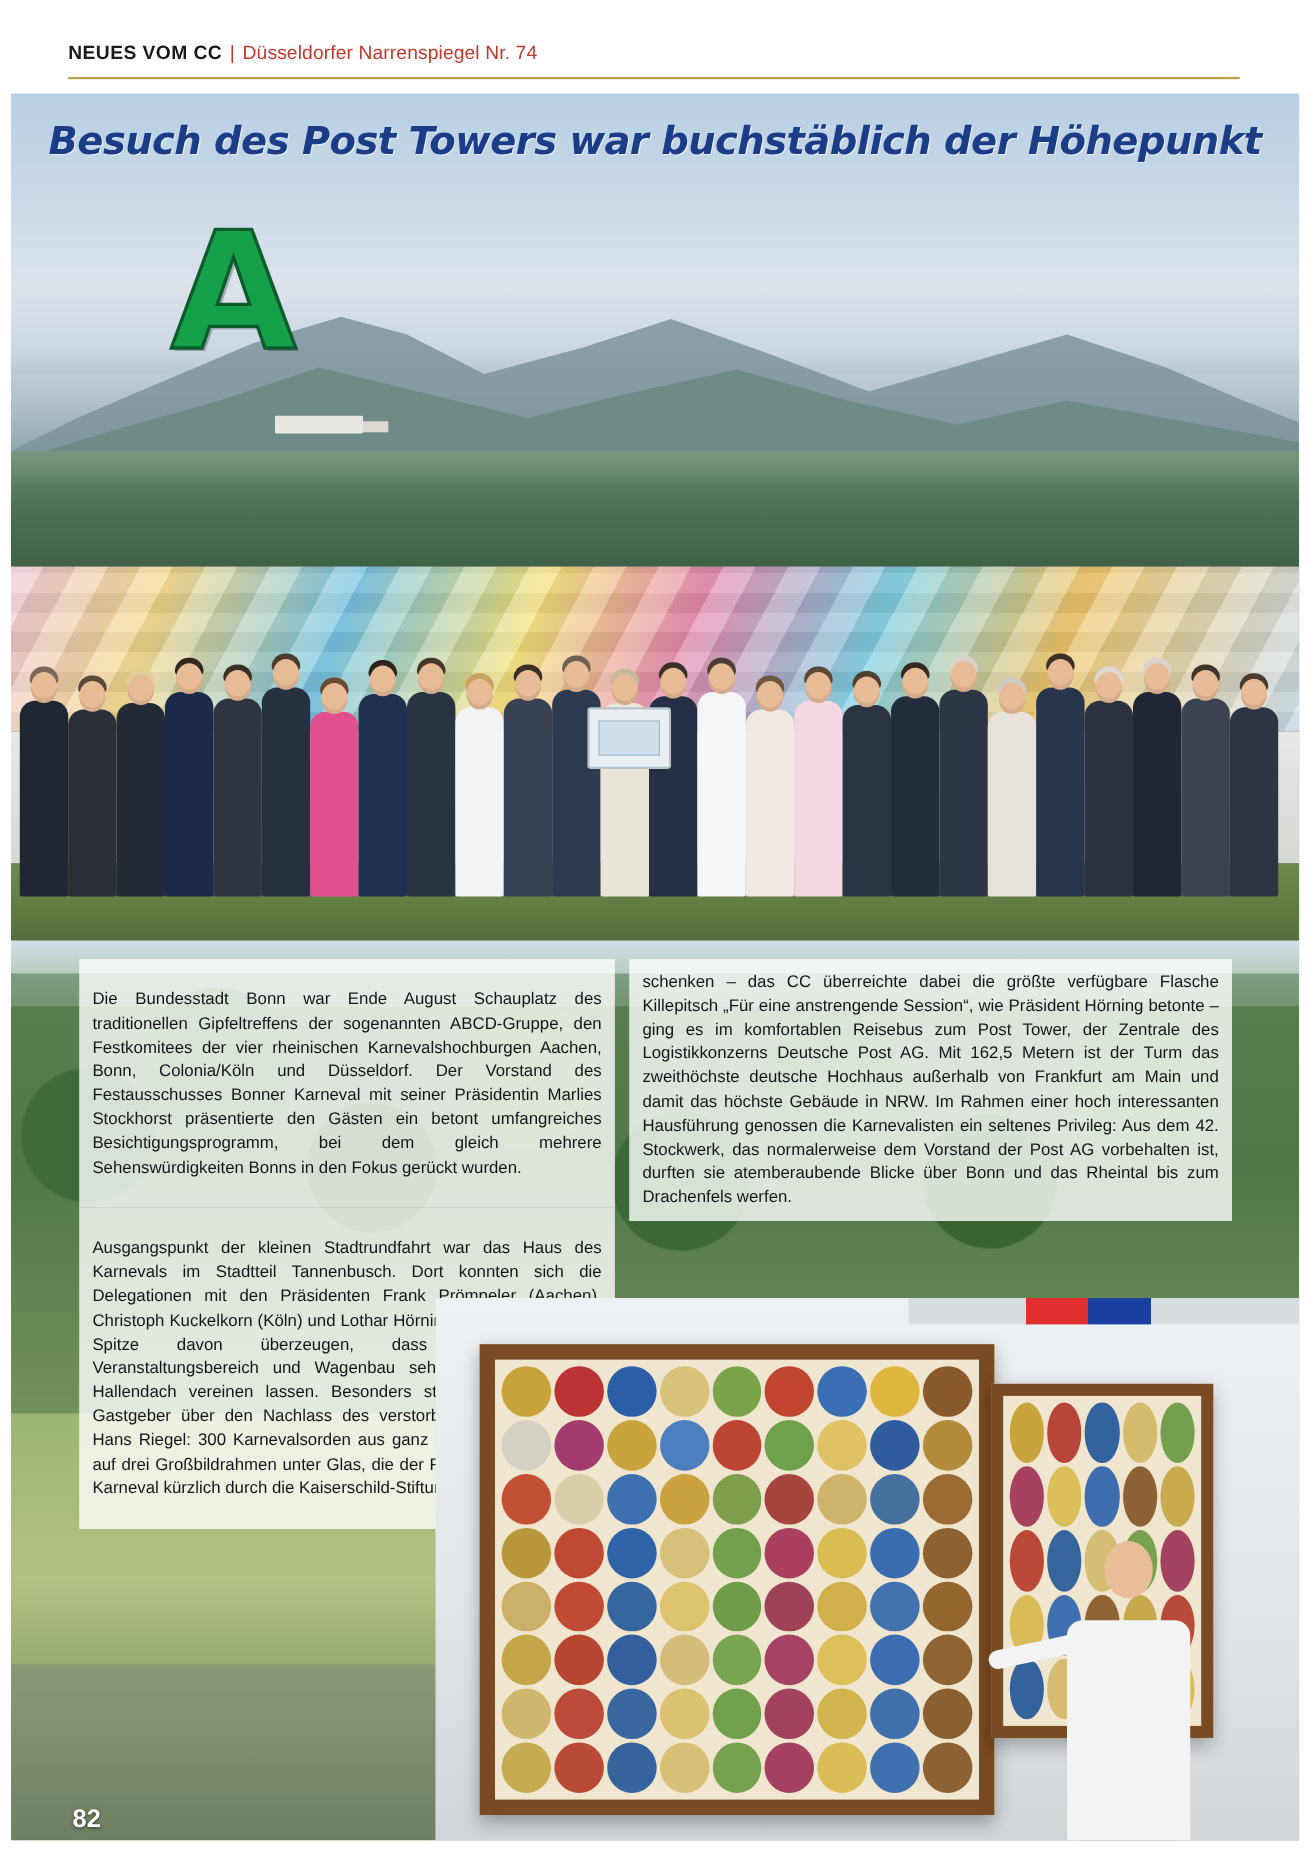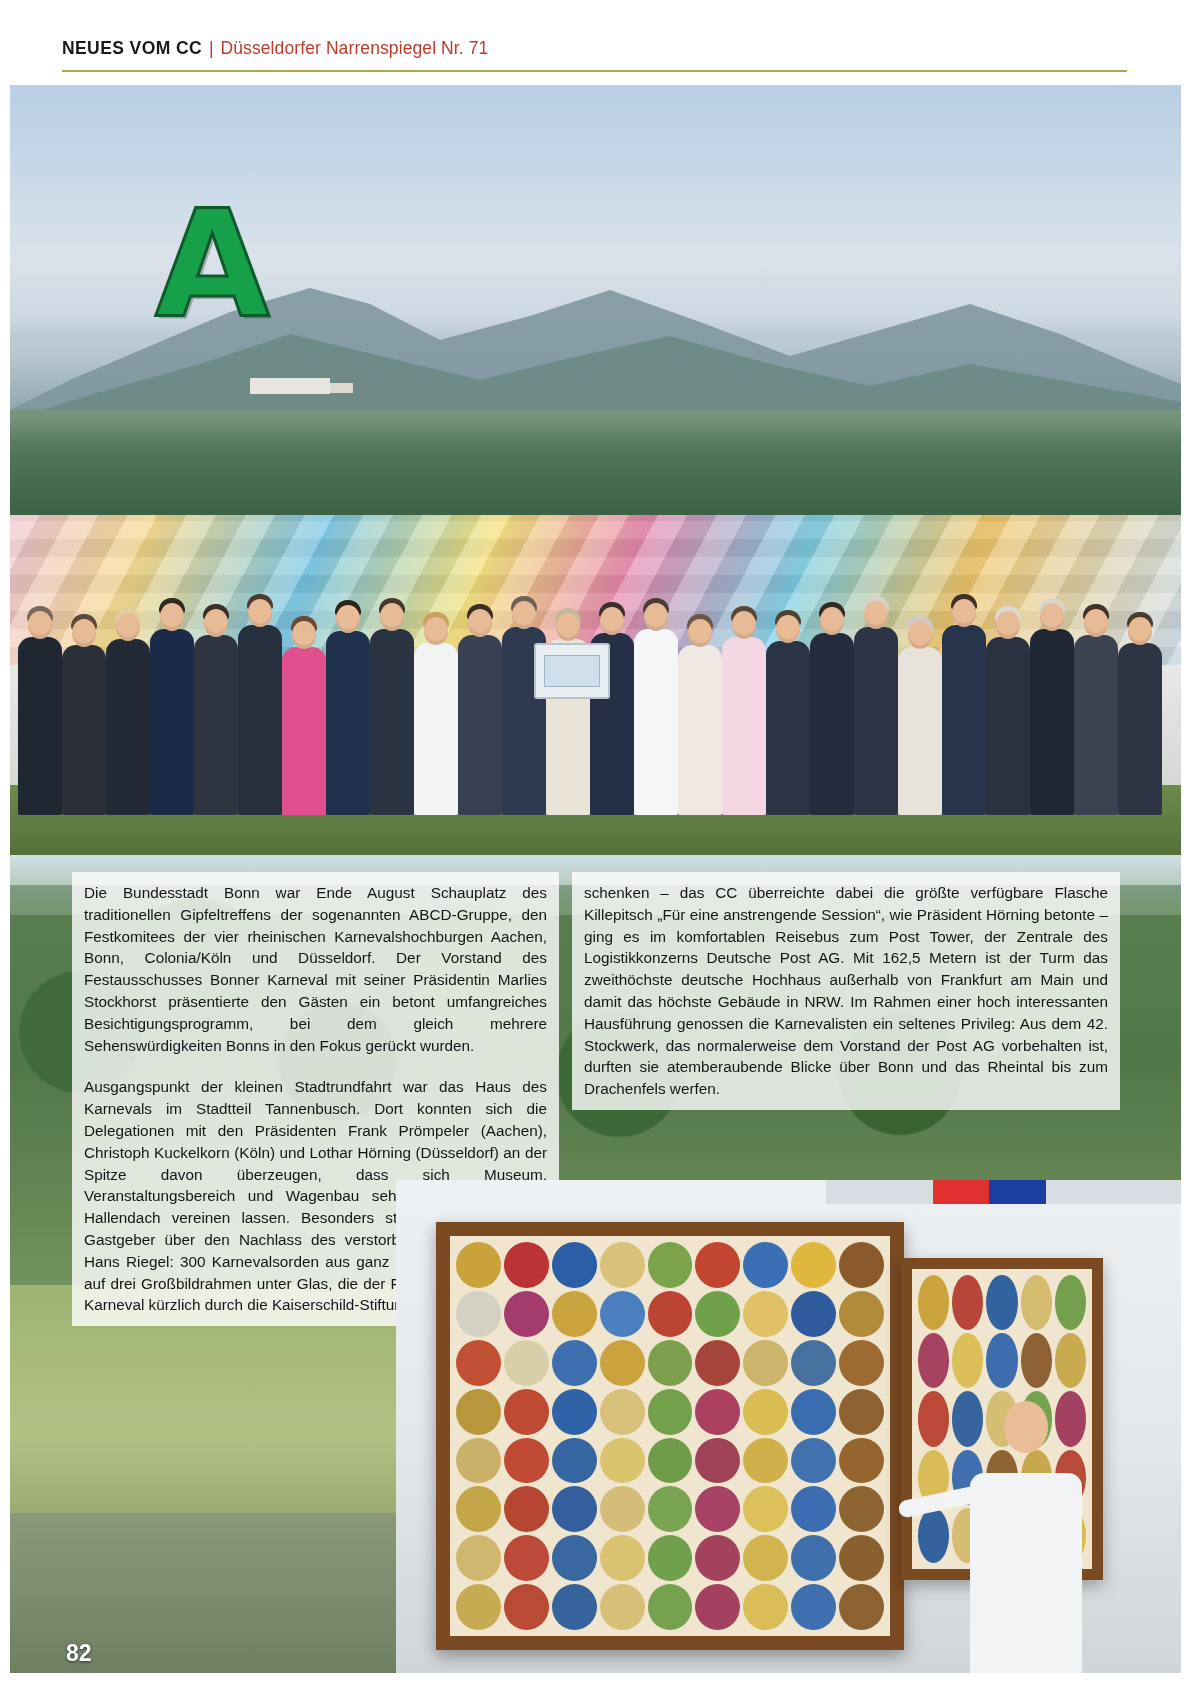--- a/index.html
+++ b/index.html
@@ -270,21 +270,21 @@
 
   .col-left {
     position: absolute;
     left: 72px;
     top: 872px;
     width: 487px;
     background: transparent;
   }
   .col-left .blk {
     background: rgba(255,255,255,0.80);
-    padding: 10px 12px;
+    padding: 26px 12px;
     box-sizing: border-box;
   }
   .col-left .blk.narrow { width: 310px; }
   .col-right {
     position: absolute;
     left: 572px;
     top: 872px;
     width: 548px;
     background: rgba(255,255,255,0.80);
     padding: 10px 12px;
@@ -375,32 +375,33 @@
     color: #ffffff;
     text-shadow: 0 1px 3px rgba(0,0,0,0.6);
   }
 </style>
 </head>
 <body>
 
 <div class="page-header">
   <span class="header-main">NEUES VOM CC</span>
   <span class="header-divider">|</span>
-  <span class="header-sub">Düsseldorfer Narrenspiegel Nr. 71</span>
+  <span class="header-sub">Düsseldorfer Narrenspiegel Nr. 74</span>
 </div>
 
 <div class="hero">
   <div class="haze1"></div>
   <svg class="ridge" viewBox="0 0 1171 160" preserveAspectRatio="none">
     <path d="M0,150 L60,120 L140,86 L220,52 L300,28 L360,44 L430,80 L520,56 L600,30 L690,62 L780,96 L870,70 L960,44 L1050,74 L1120,104 L1171,124 L1171,160 L0,160 Z" fill="#7c949c" opacity="0.85"></path>
     <path d="M0,160 L90,132 L190,104 L280,74 L370,96 L470,120 L560,98 L660,76 L760,104 L860,126 L960,104 L1060,122 L1171,142 L1171,160 Z" fill="#6d8a84" opacity="0.9"></path>
   </svg>
   <div class="building"></div>
   <div class="fg-green"></div>
 
+  <div class="hero-title">Besuch des Post Towers war buchstäblich der Höhepunkt</div>
 
   <div class="logo-block">
     <span class="big-a">A</span>
   </div>
 </div>
 
 <div class="group-photo">
   <div class="gp-wall"></div>
   <div class="gp-wall2"></div>
   <div class="gp-grass"></div>

